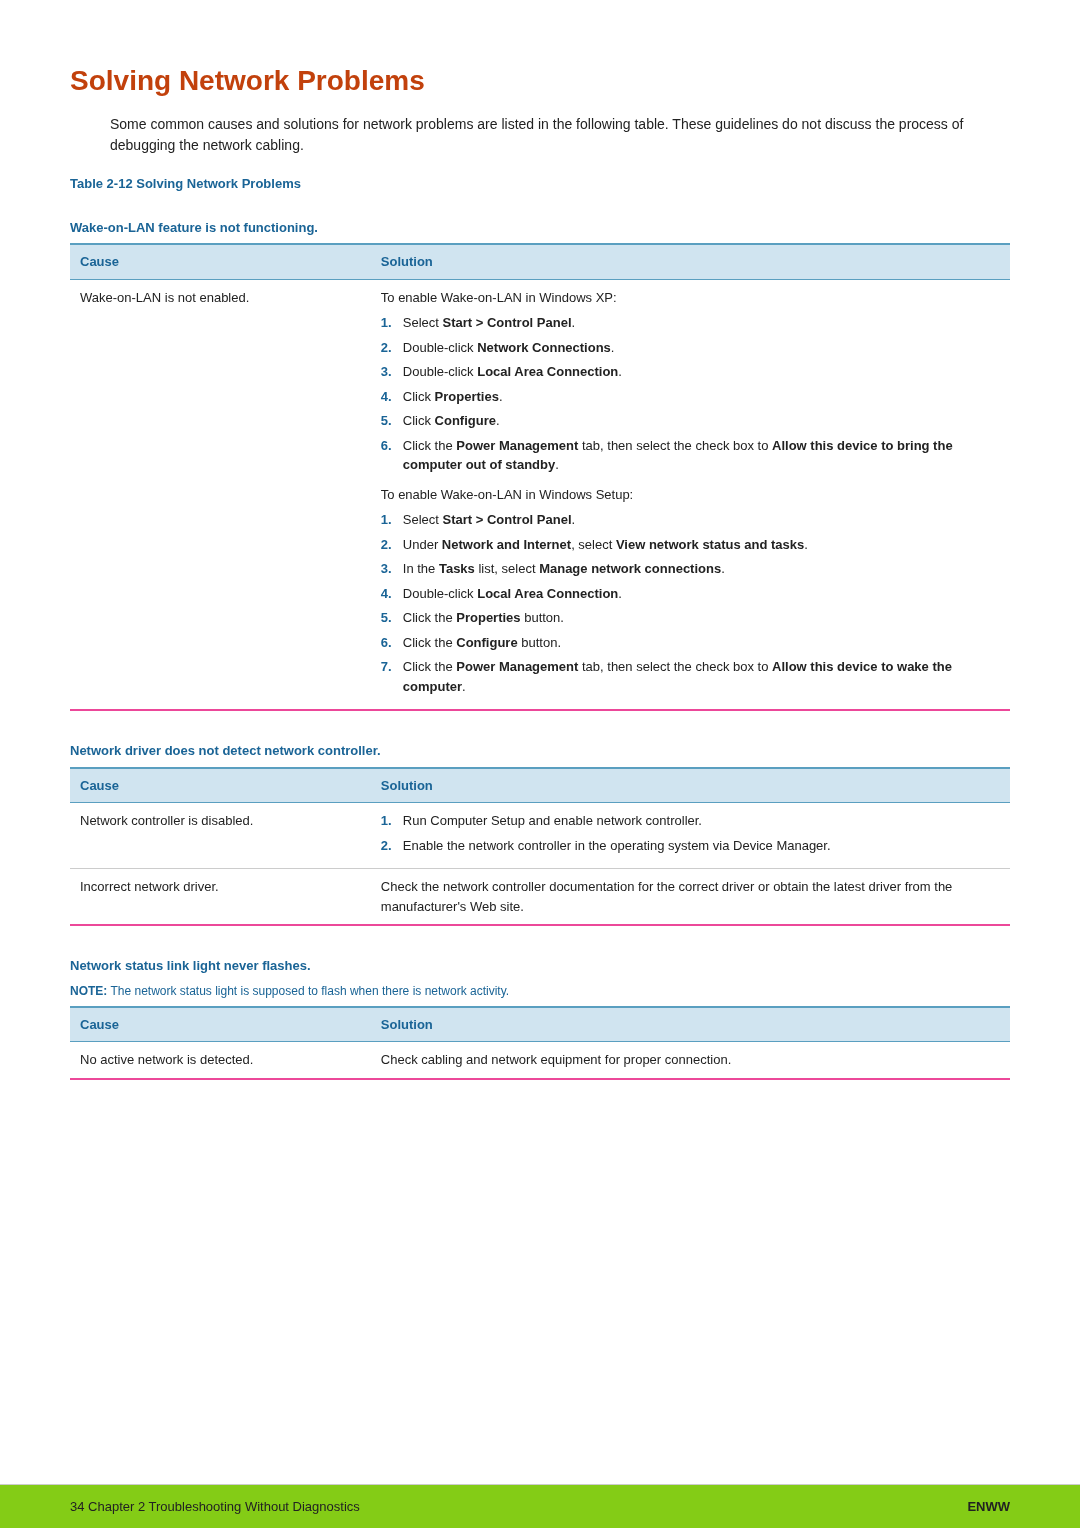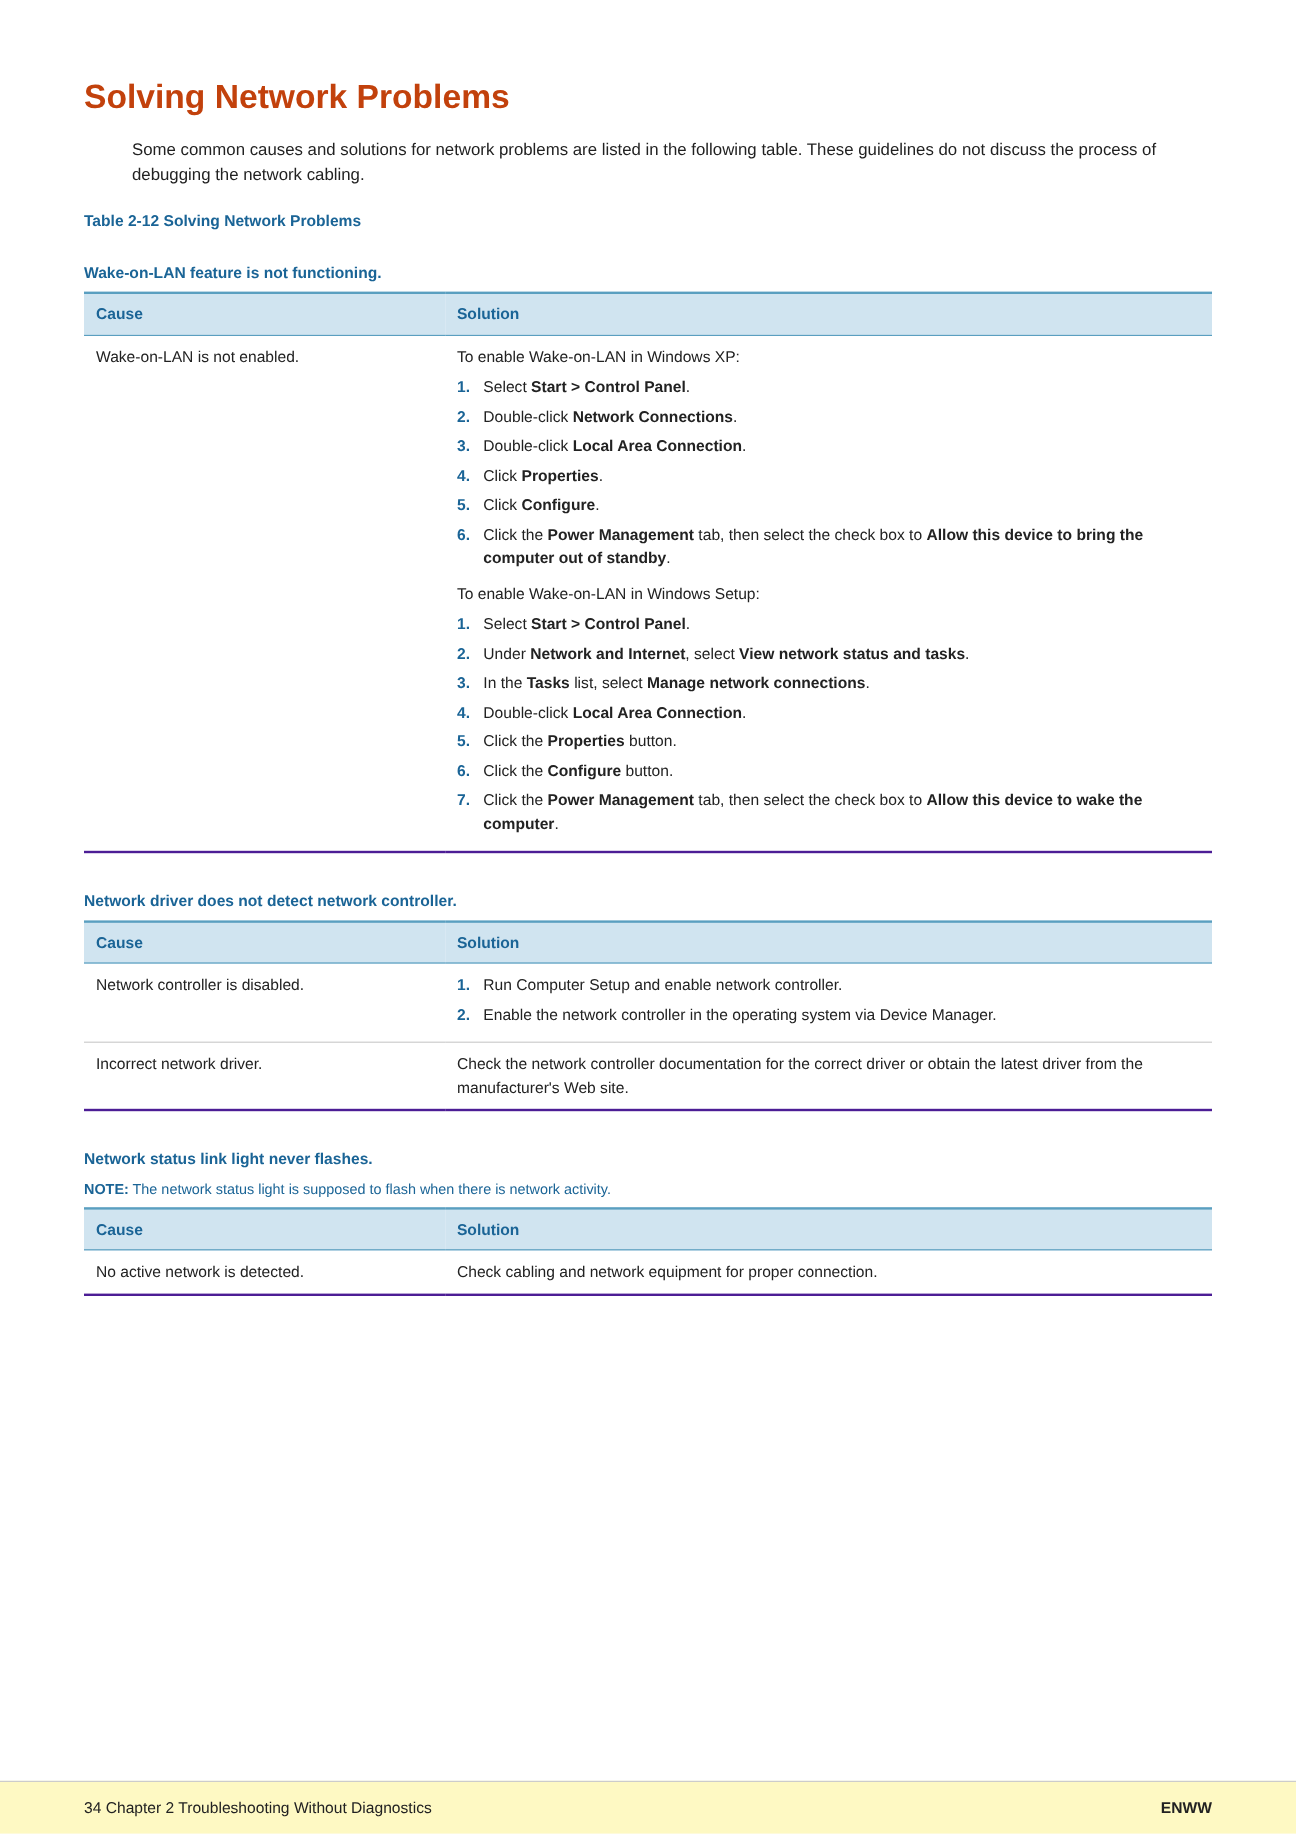--- a/index.html
+++ b/index.html
@@ -65,21 +65,21 @@
     }
     table tbody tr {
       border-bottom: 1px solid #ccc;
     }
     table tbody td {
       padding: 8px 10px;
       vertical-align: top;
       font-size: 13px;
     }
     table tbody tr:last-child {
-      border-bottom: 2px solid #4c1d95;
+      border-bottom: 2px solid #ec4899;
     }
     .cause-col {
       width: 32%;
     }
     .solution-col {
       width: 68%;
     }
     ol {
       margin-left: 18px;
       padding-left: 4px;
@@ -95,21 +95,21 @@
       margin-bottom: 6px;
     }
     b, strong {
       font-weight: bold;
     }
     .footer-bar {
       position: fixed;
       bottom: 0;
       left: 0;
       right: 0;
-      background: #fef9c3;
+      background: #84cc16;
       border-top: 1px solid #ccc;
       padding: 12px 70px;
       font-size: 13px;
       display: flex;
       justify-content: space-between;
       align-items: center;
       margin-top: 24px;
     }
     .footer-left {
       color: #222;

